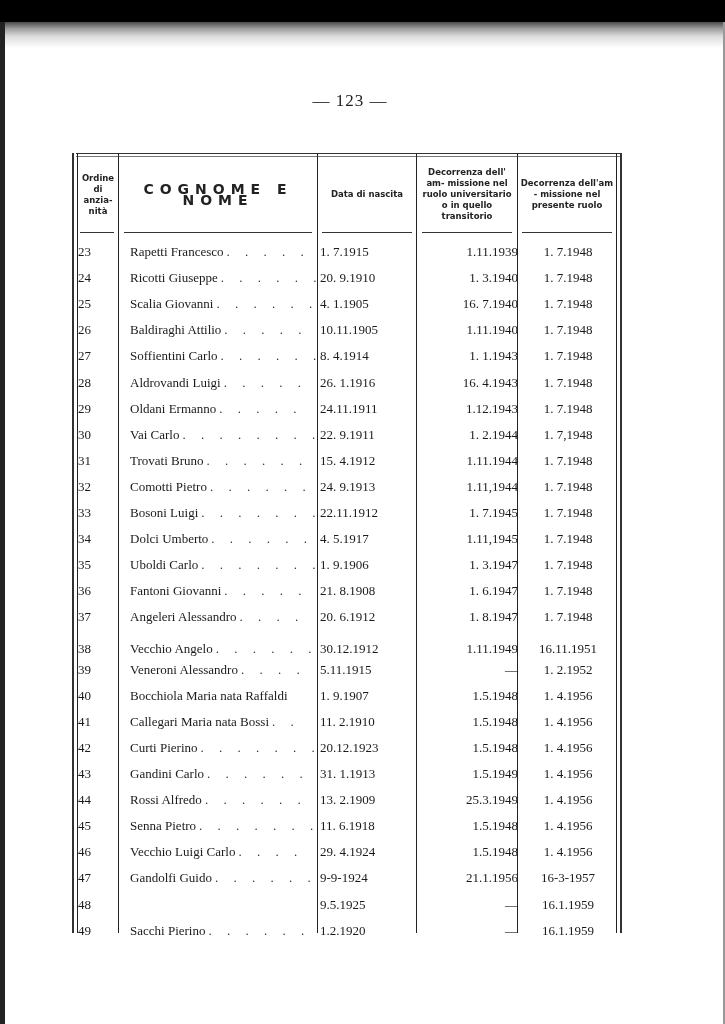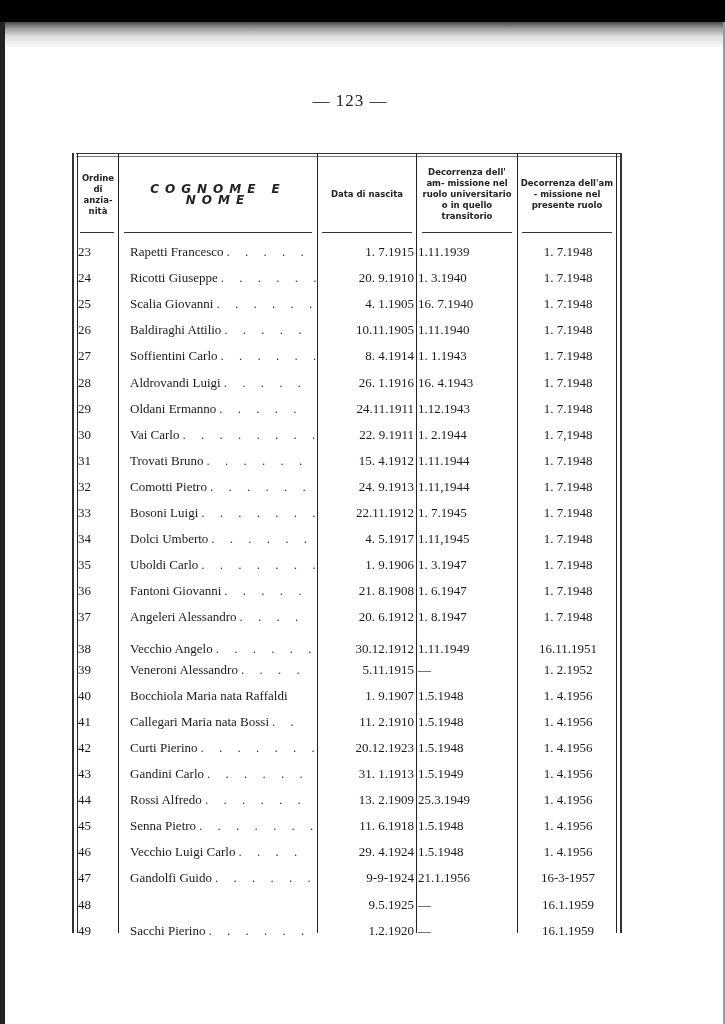--- a/index.html
+++ b/index.html
@@ -37,29 +37,29 @@
     .hline-top { position: absolute; left: 4px; top: 0; height: 1px; width: 544px; background: #333; }
     .hline-top2 { position: absolute; left: 4px; top: 3px; height: 1px; width: 544px; background: #777; }
     .hdr-rule { position: absolute; top: 79px; height: 1px; background: #333; }
 
     .hdr-cell {
       position: absolute; top: 4px; height: 75px;
       display: flex; align-items: center; justify-content: center; text-align: center;
       font-family: "DejaVu Sans", "Liberation Sans", sans-serif;
       font-size: 8.5px; line-height: 11px; color: #222; font-weight: bold;
     }
-    .hdr-cell.spaced { letter-spacing: 6px; font-size: 12px; font-style: italic; }
+    .hdr-cell.spaced { letter-spacing: 6px; font-size: 14px; }
 
     .row { position: absolute; left: 0; width: 550px; height: 26px; font-size: 13px; }
     .cell { position: absolute; top: 0; height: 26px; line-height: 26px; white-space: nowrap; }
     .c-num { left: 6px; width: 40px; text-align: left; }
     .c-name { left: 58px; width: 186px; overflow: hidden; }
     .c-name .leader { color: #333; letter-spacing: 6px; margin-left: 3px; }
-    .c-birth { left: 248px; width: 94px; text-align: right; }
-    .c-univ { left: 346px; width: 100px; text-align: left; }
+    .c-birth { left: 248px; width: 94px; text-align: left; }
+    .c-univ { left: 346px; width: 100px; text-align: right; }
     .c-pres { left: 446px; width: 100px; text-align: center; }
   </style>
 </head>
 <body>
 
 <div class="scan-top"></div>
 <div class="scan-noise"></div>
 <div class="scan-left-edge"></div>
 <div class="scan-right-edge"></div>
 

